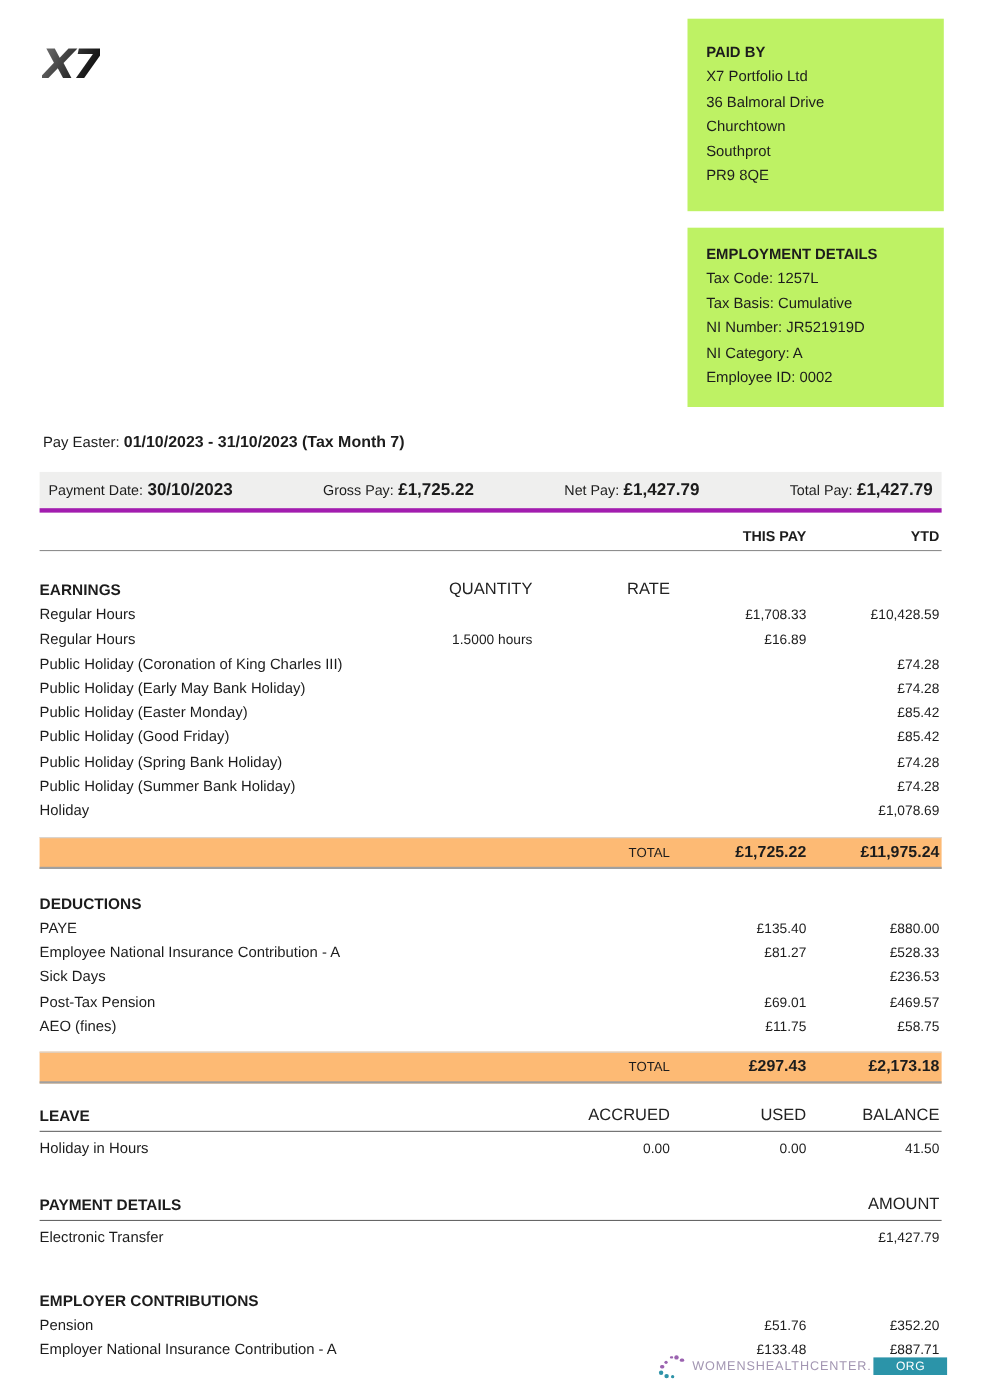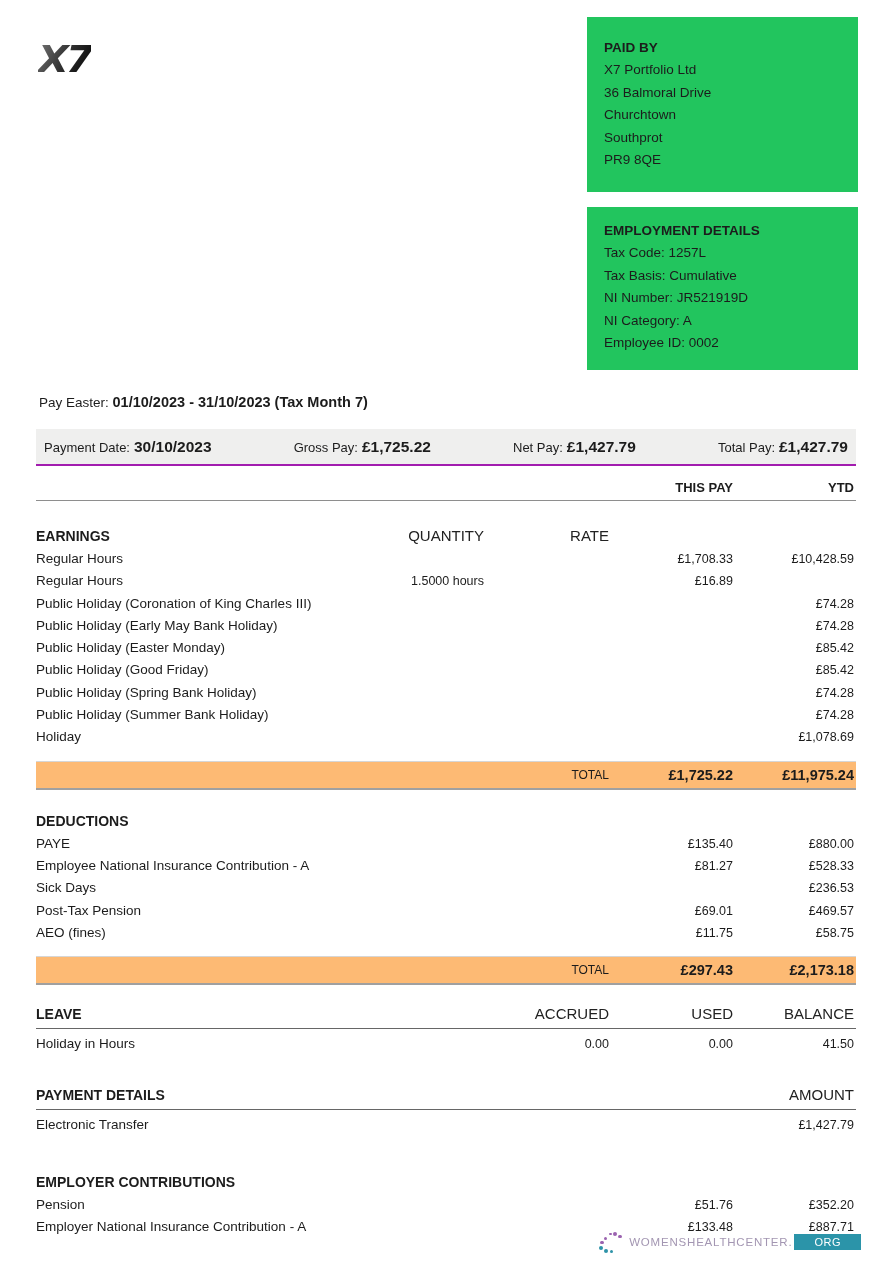--- a/index.html
+++ b/index.html
@@ -11,33 +11,33 @@
   .logo {
     position:absolute; left:38px; top:36px;
     font-family:"DejaVu Sans",sans-serif;
     font-size:40px; font-weight:900; font-style:italic; letter-spacing:-3px;
     background:linear-gradient(115deg,#787878 0%,#2b2b2b 55%,#000 100%);
     -webkit-background-clip:text; background-clip:text; color:transparent;
     transform:scaleY(0.92);
   }
 
   
-  .box { position:absolute; right:34px; width:271px; background:#22c55e; font-size:13.5px; line-height:22.4px; }
+  .box { position:absolute; right:34px; width:233px; background:#bef264; font-size:13.5px; line-height:22.4px; }
   .box-paidby { top:17px; padding:20px 17px 21px; }
   .box-emp   { top:207px; padding:13px 17px 16px; }
   .box-title { font-weight:bold; }
 
   .address { position:absolute; left:155px; top:218px; font-size:15px; line-height:22.6px; }
 
   .pay-period { position:absolute; left:39px; top:394px; font-size:13.5px; }
   .pay-period b { font-size:14.5px; }
 
   .summary-bar {
     position:absolute; left:36px; top:429px; width:820px; height:37px;
-    background:#efefee; border-bottom:2px solid #a21caf;
+    background:#efefee; border-bottom:4px solid #a21caf;
     display:flex; align-items:center; justify-content:space-between; padding:0 8px;
   }
   .sum-item { white-space:nowrap; }
   .sum-label { font-size:13px; }
   .sum-value { font-size:15.5px; font-weight:bold; margin-left:4px; }
 
   
   .table { position:absolute; left:36px; top:479px; width:820px; font-size:13.5px; line-height:22.3px; }
   .row { display:grid; grid-template-columns:282px 166px 125px 124px 121px; }
   .c-qty,.c-a,.c-b,.c-c { text-align:right; }

